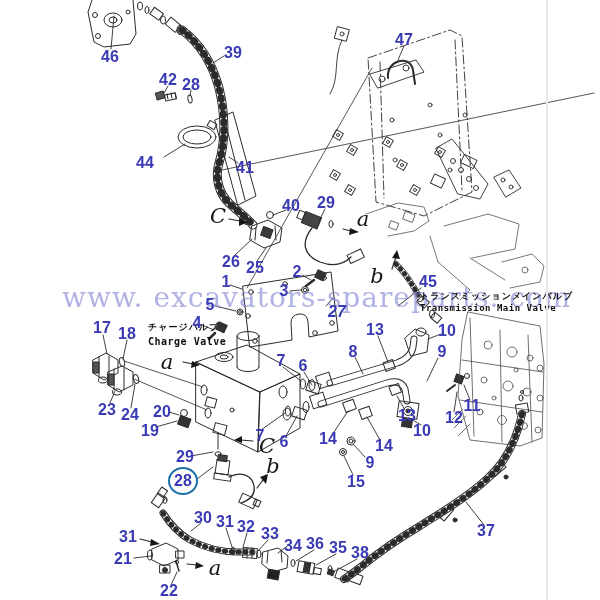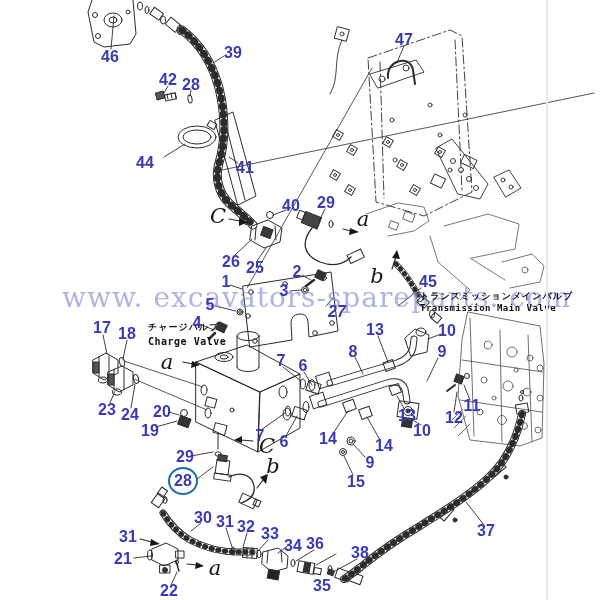--- a/index.html
+++ b/index.html
@@ -464,21 +464,21 @@
       <span class="plabel circled" style="left: 183px; top: 481px;">28</span>
       <span class="plabel" style="left: 203px; top: 518px;">30</span>
       <span class="plabel" style="left: 128px; top: 537px;">31</span>
       <span class="plabel" style="left: 225px; top: 522px;">31</span>
       <span class="plabel" style="left: 246px; top: 527px;">32</span>
       <span class="plabel" style="left: 270px; top: 534px;">33</span>
       <span class="plabel" style="left: 293px; top: 538px; margin-top: 8px;">34</span>
       <span class="plabel" style="left: 123px; top: 559px;">21</span>
       <span class="plabel" style="left: 169px; top: 591px;">22</span>
       <span class="plabel" style="left: 315px; top: 544px;">36</span>
-      <span class="plabel" style="left: 322px; top: 548px; margin-top: 38px;">35</span>
+      <span class="plabel" style="left: 338px; top: 548px;">35</span>
       <span class="plabel" style="left: 360px; top: 553px;">38</span>
       <span class="plabel" style="left: 486px; top: 531px;">37</span>
     </div>
 
   <div class="layer">
       <span class="vletter" style="left: 218px; top: 216px;">C</span>
       <span class="vletter" style="left: 363px; top: 219px;">a</span>
       <span class="vletter" style="left: 377px; top: 276px;">b</span>
       <span class="vletter" style="left: 167px; top: 362px;">a</span>
       <span class="vletter" style="left: 267px; top: 446px;">C</span>

